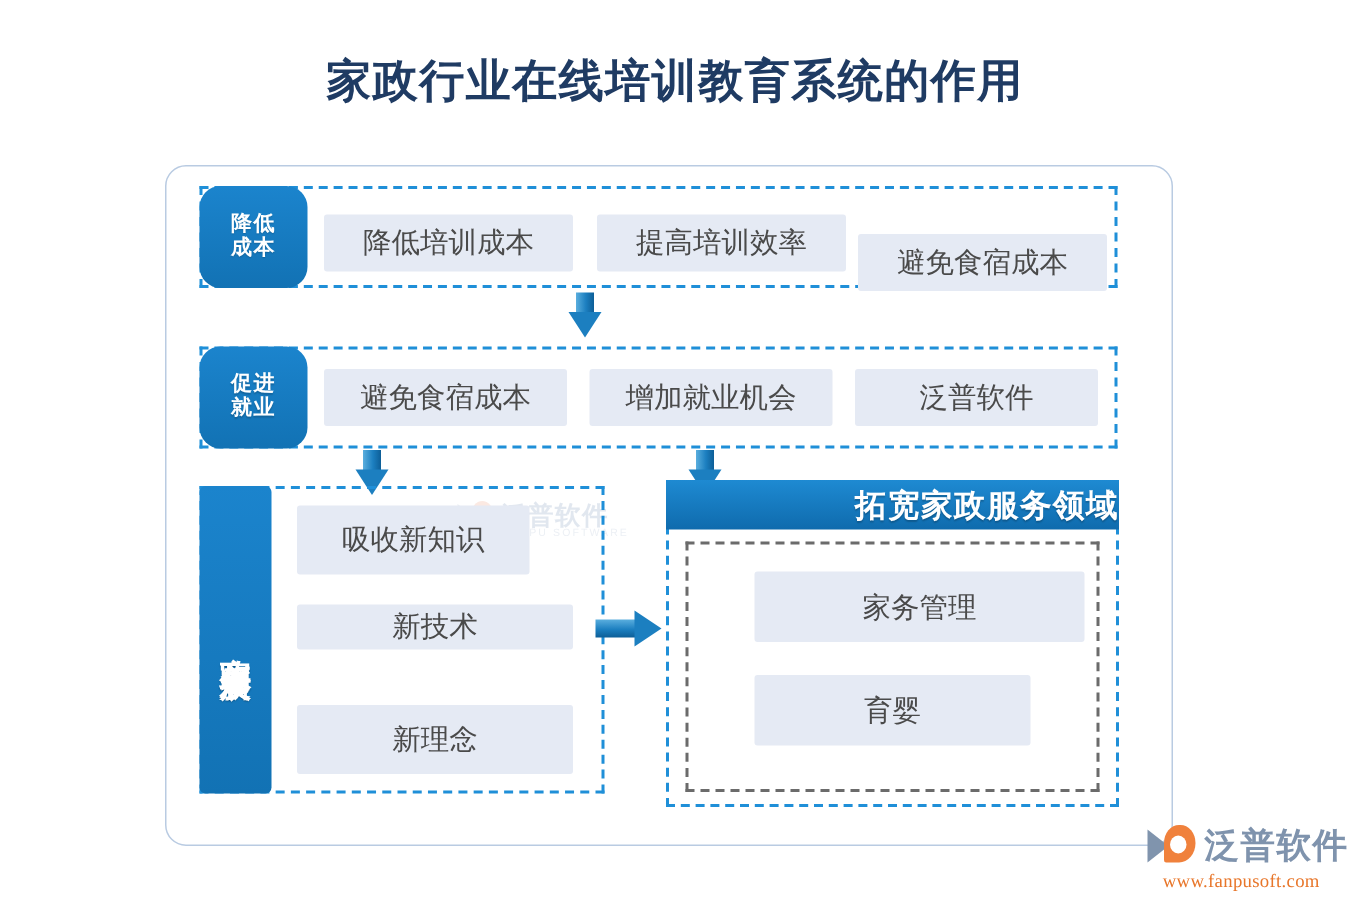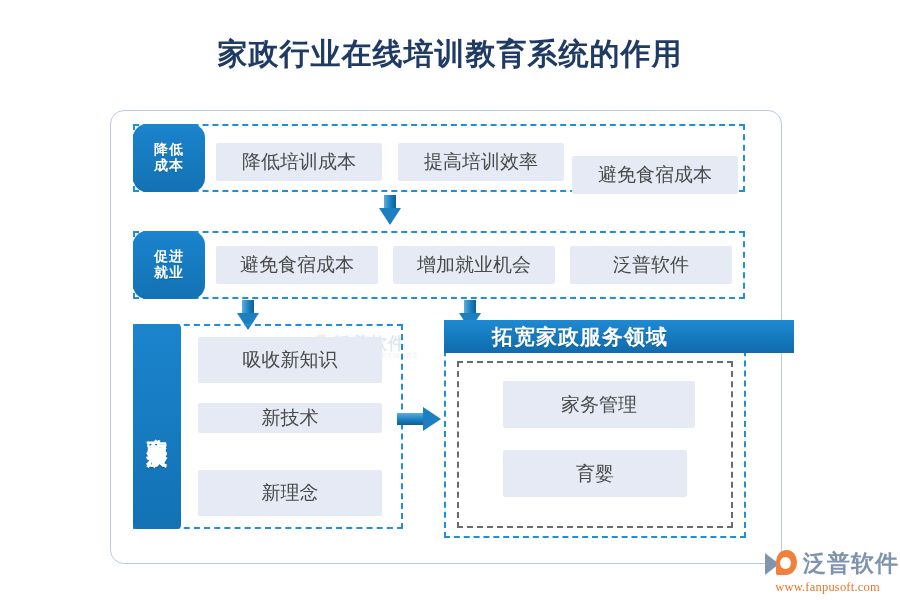--- a/index.html
+++ b/index.html
@@ -152,27 +152,26 @@
     text-shadow: 0 1px 1px rgba(0,0,0,0.18);
   }
 
   
   .panel-header {
     position: absolute;
     background: linear-gradient(180deg, #1e8ad2 0%, #0f6bad 100%);
     color: #ffffff;
     display: flex;
     align-items: center;
-    justify-content: flex-start;
+    justify-content: flex-end;
     font-family: "Liberation Serif", "DejaVu Serif", serif;
     font-size: 21px;
     font-weight: bold;
     letter-spacing: 1px;
     text-shadow: 0 1px 1px rgba(0,0,0,0.2);
-    padding-left: 48px;
   }
   .dashed-gray {
     position: absolute;
     border: 2px dashed #6b6b6b;
     box-sizing: border-box;
   }
 
   
   .arrow-down {
     position: absolute;
@@ -339,21 +338,21 @@
   <span class="shaft"></span>
   <span class="head"></span>
 </div>
 
 <div class="dashed-blue" style="left:133px; top:324px; width:270px; height:205px;"></div>
 
 <div class="vert-label" style="left:133px; top:324px; width:48px; height:205px;">
   <span>家政创新发展</span>
 </div>
 
-<div class="chip" style="left:198px; top:337px; width:184px; height:46px;">
+<div class="chip" style="left:198px; top:337px; width:155px; height:46px;">
   <span>吸收新知识</span>
 </div>
 <div class="chip" style="left:198px; top:403px; width:184px; height:30px;">
   <span>新技术</span>
 </div>
 <div class="chip" style="left:198px; top:470px; width:184px; height:46px;">
   <span>新理念</span>
 </div>
 
 <div class="arrow-right" style="left:397px; top:407px;">
@@ -362,21 +361,21 @@
 </div>
 
 <div class="dashed-blue" style="left:444px; top:320px; width:302px; height:218px;"></div>
 
 <div class="panel-header" style="left:444px; top:320px; width:302px; height:33px;">
   <span>拓宽家政服务领域</span>
 </div>
 
 <div class="dashed-gray" style="left:457px; top:361px; width:276px; height:167px;"></div>
 
-<div class="chip" style="left:503px; top:381px; width:192px; height:47px;">
+<div class="chip" style="left:503px; top:381px; width:220px; height:47px;">
   <span>家务管理</span>
 </div>
 <div class="chip" style="left:503px; top:450px; width:184px; height:47px;">
   <span>育婴</span>
 </div>
 
 <div class="brand">
   <div class="brand-row">
     <span class="brand-mark">
       <span class="tri"></span>

